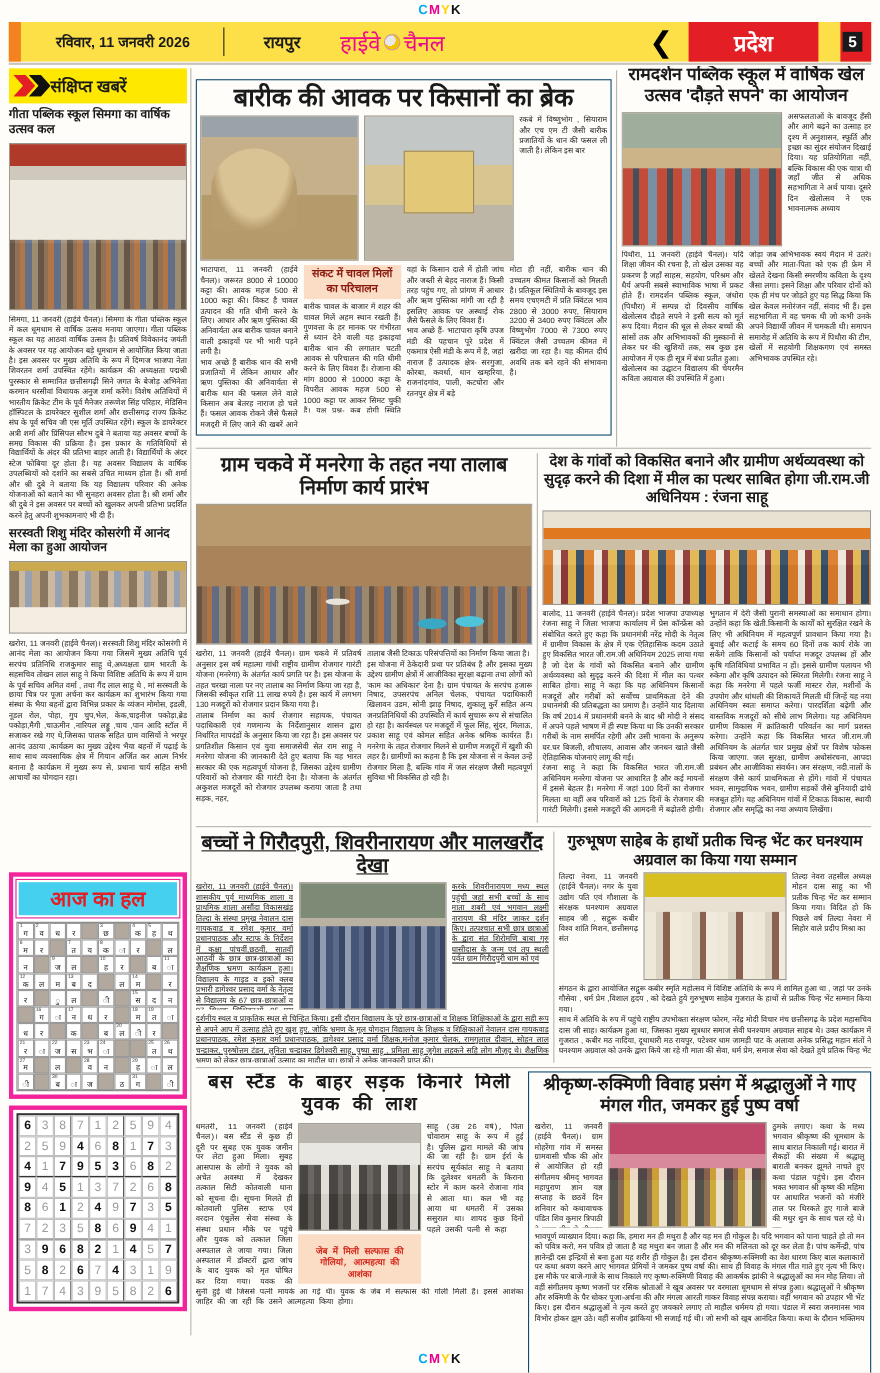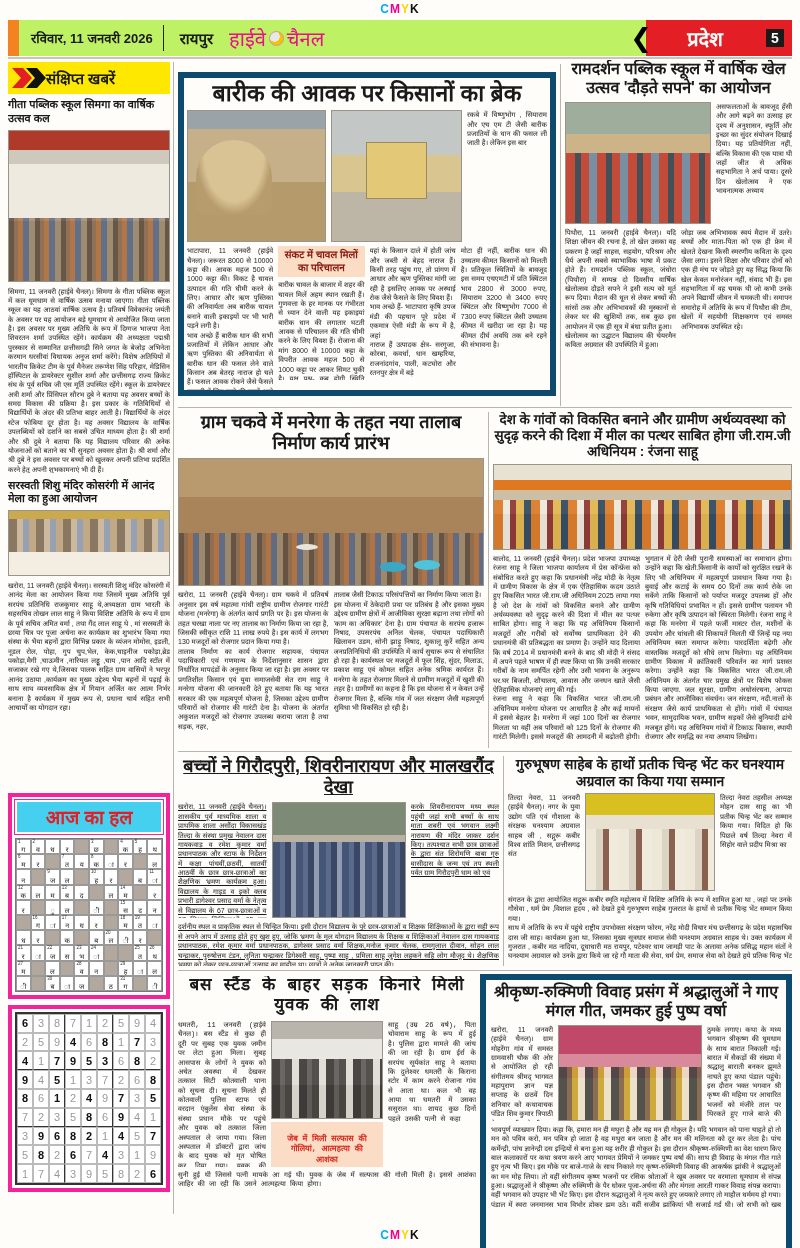--- a/index.html
+++ b/index.html
@@ -3,22 +3,22 @@
 <meta charset="utf-8">
 <style>
   html,body{margin:0;padding:0;background:#e9e7e2;}
   .page{position:relative;width:800px;height:1248px;margin:0 auto;background:#fffdfa;
         font-family:"Liberation Sans","DejaVu Sans",sans-serif;color:#1a1a1a;overflow:hidden;}
   
   .cmyk{position:absolute;left:0;width:100%;text-align:center;font-weight:bold;
         font-size:12px;letter-spacing:1px;}
   .cmyk .c{color:#00adee}.cmyk .m{color:#ec008c}.cmyk .y{color:#ffd400}.cmyk .k{color:#111}
   
-  .masthead{position:absolute;left:8px;top:20px;width:784px;height:36px;background:#bef264;
-            display:flex;align-items:center;}
+  .masthead{position:absolute;left:8px;top:20px;width:784px;height:36px;background:#fde047;
+            display:flex;align-items:center;gap:20px;}
   .mh-orange{width:11px;height:100%;background:#f58220;flex:0 0 auto;}
   .mh-date{font-weight:bold;font-size:13px;padding:0 10px 0 12px;white-space:nowrap;}
   .mh-sep{width:1px;height:70%;background:#222;}
   .mh-city{font-weight:bold;font-size:15px;padding:0 16px;white-space:nowrap;}
   .mh-paper{font-weight:normal;font-size:20px;color:#ec0b8c;display:flex;align-items:center;gap:3px;white-space:nowrap;}
   .globe{width:13px;height:13px;border-radius:50%;display:inline-block;
          background:radial-gradient(circle at 35% 35%,#e8e8e8 0 42%,#f5c400 44% 100%);
          border:1px solid #c99;}
   .mh-spacer{flex:1;}
   .mh-arrow{color:#000;font-size:26px;font-weight:bold;line-height:36px;margin-right:-6px;z-index:2;}
@@ -79,21 +79,21 @@
   .cw-num{position:absolute;left:1px;top:0;font-size:4.5px;color:#333;}
   .su{display:grid;grid-template-columns:repeat(9,1fr);border:2px solid #333;}
   .su-cell{height:16.8px;border:0.5px solid #bbb;display:flex;align-items:center;justify-content:center;
            font-size:11px;color:#9a9a9a;background:#fff;}
   .su-cell.b{color:#111;font-weight:bold;}
   .su-cell.r3{border-bottom:1.6px solid #333;} .su-cell.c3{border-right:1.6px solid #333;}
   
   .peach-box{background:#fbdcc5;color:#8a1a0f;font-weight:bold;text-align:center;
              padding:3px 4px;line-height:1.25;}
   .cap-red{background:#fbdcc5;color:#d42a1e;font-weight:bold;text-align:center;font-size:8px;line-height:1.3;padding:12px;}
-  .boxed{border:6px solid #0c4a6e;}
+  .boxed{border:1px solid #0c4a6e;}
 </style>
 </head>
 <body>
 
 <div class="page">
 
   <div class="cmyk" style="top:2px;">
     <span class="c">C</span><span class="m">M</span><span class="y">Y</span><span class="k">K</span>
   </div>
 

